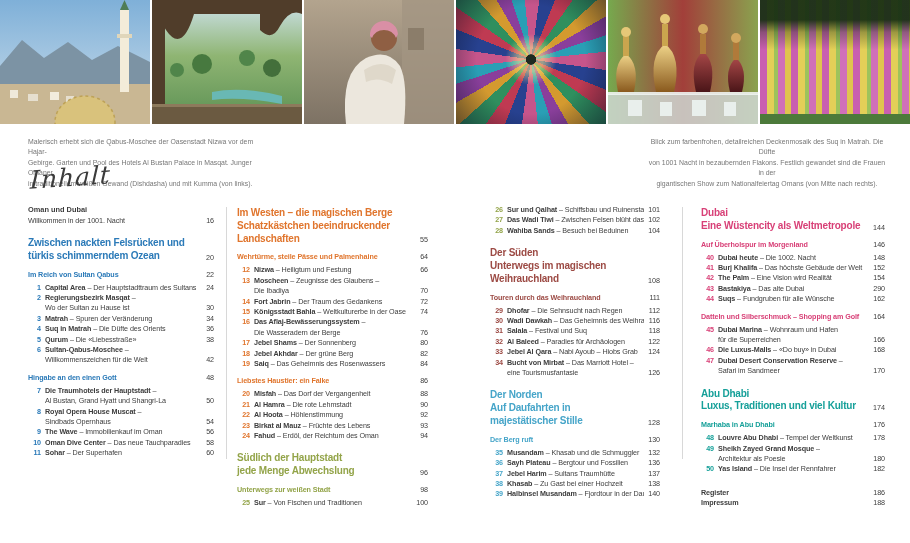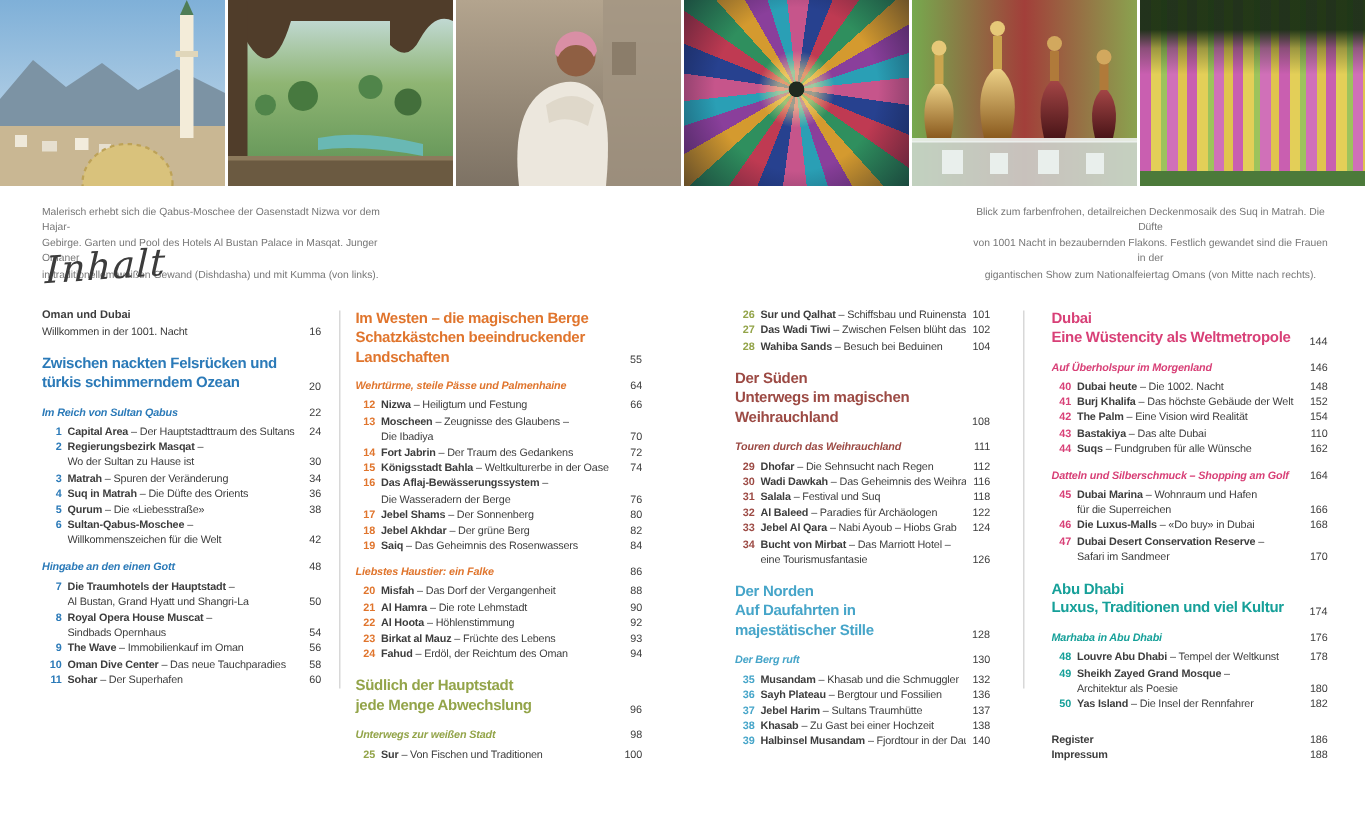--- a/index.html
+++ b/index.html
@@ -48,21 +48,21 @@
   .row .num{flex:none;width:13px;text-align:right;font-weight:bold;margin-right:4px;}
   .row .body{flex:1;min-width:0;white-space:nowrap;overflow:hidden;}
   .row .pg{flex:none;min-width:16px;text-align:right;align-self:flex-end;color:#3d3d3d;font-weight:normal;}
   .t{font-weight:bold;}
   .pgb{font-weight:bold;}
   .chapter{display:flex;margin:11px 0 5px;}
   .chapter:first-child{margin-top:2px;justify-content:space-between;}
   .chapter .lines{flex:1;min-width:0;font-weight:bold;font-size:10px;line-height:12.8px;letter-spacing:-0.2px;white-space:nowrap;}
   .chapter .pg{flex:none;min-width:16px;text-align:right;align-self:flex-end;font-size:7.2px;color:#3d3d3d;line-height:11px;}
   .sub{display:flex;font-size:7.2px;line-height:10px;margin:7px 0 3px;letter-spacing:-0.1px;}
-  .sub .body{flex:1;min-width:0;font-weight:bold;white-space:nowrap;overflow:hidden;font-style:italic;}
+  .sub .body{flex:1;min-width:0;font-weight:bold;white-space:nowrap;overflow:hidden;}
   .sub .pg{flex:none;min-width:16px;text-align:right;color:#3d3d3d;}
   .back .body{font-weight:bold;}
 
   .c-blue{color:#2b7ab8;} .c-orange{color:#e0752d;} .c-green{color:#93a449;}
   .c-maroon{color:#9c4a44;} .c-lightblue{color:#46a5c9;} .c-pink{color:#d84077;} .c-teal{color:#16a099;}
 </style>
 </head>
 <body>
 
 <div class="page">
@@ -576,21 +576,21 @@
         <div class="body">
           <div><span class="t">The Palm</span><span> – Eine Vision wird Realität</span></div>
         </div>
         <div class="pg">154</div>
       </div>
       <div class="row">
         <div class="num c-pink">43</div>
         <div class="body">
           <div><span class="t">Bastakiya</span><span> – Das alte Dubai</span></div>
         </div>
-        <div class="pg">110</div>
+        <div class="pg">290</div>
       </div>
       <div class="row">
         <div class="num c-pink">44</div>
         <div class="body">
           <div><span class="t">Suqs</span><span> – Fundgruben für alle Wünsche</span></div>
         </div>
         <div class="pg">162</div>
       </div>
       <div class="sub c-pink">
         <div class="body">Datteln und Silberschmuck – Shopping am Golf</div>

